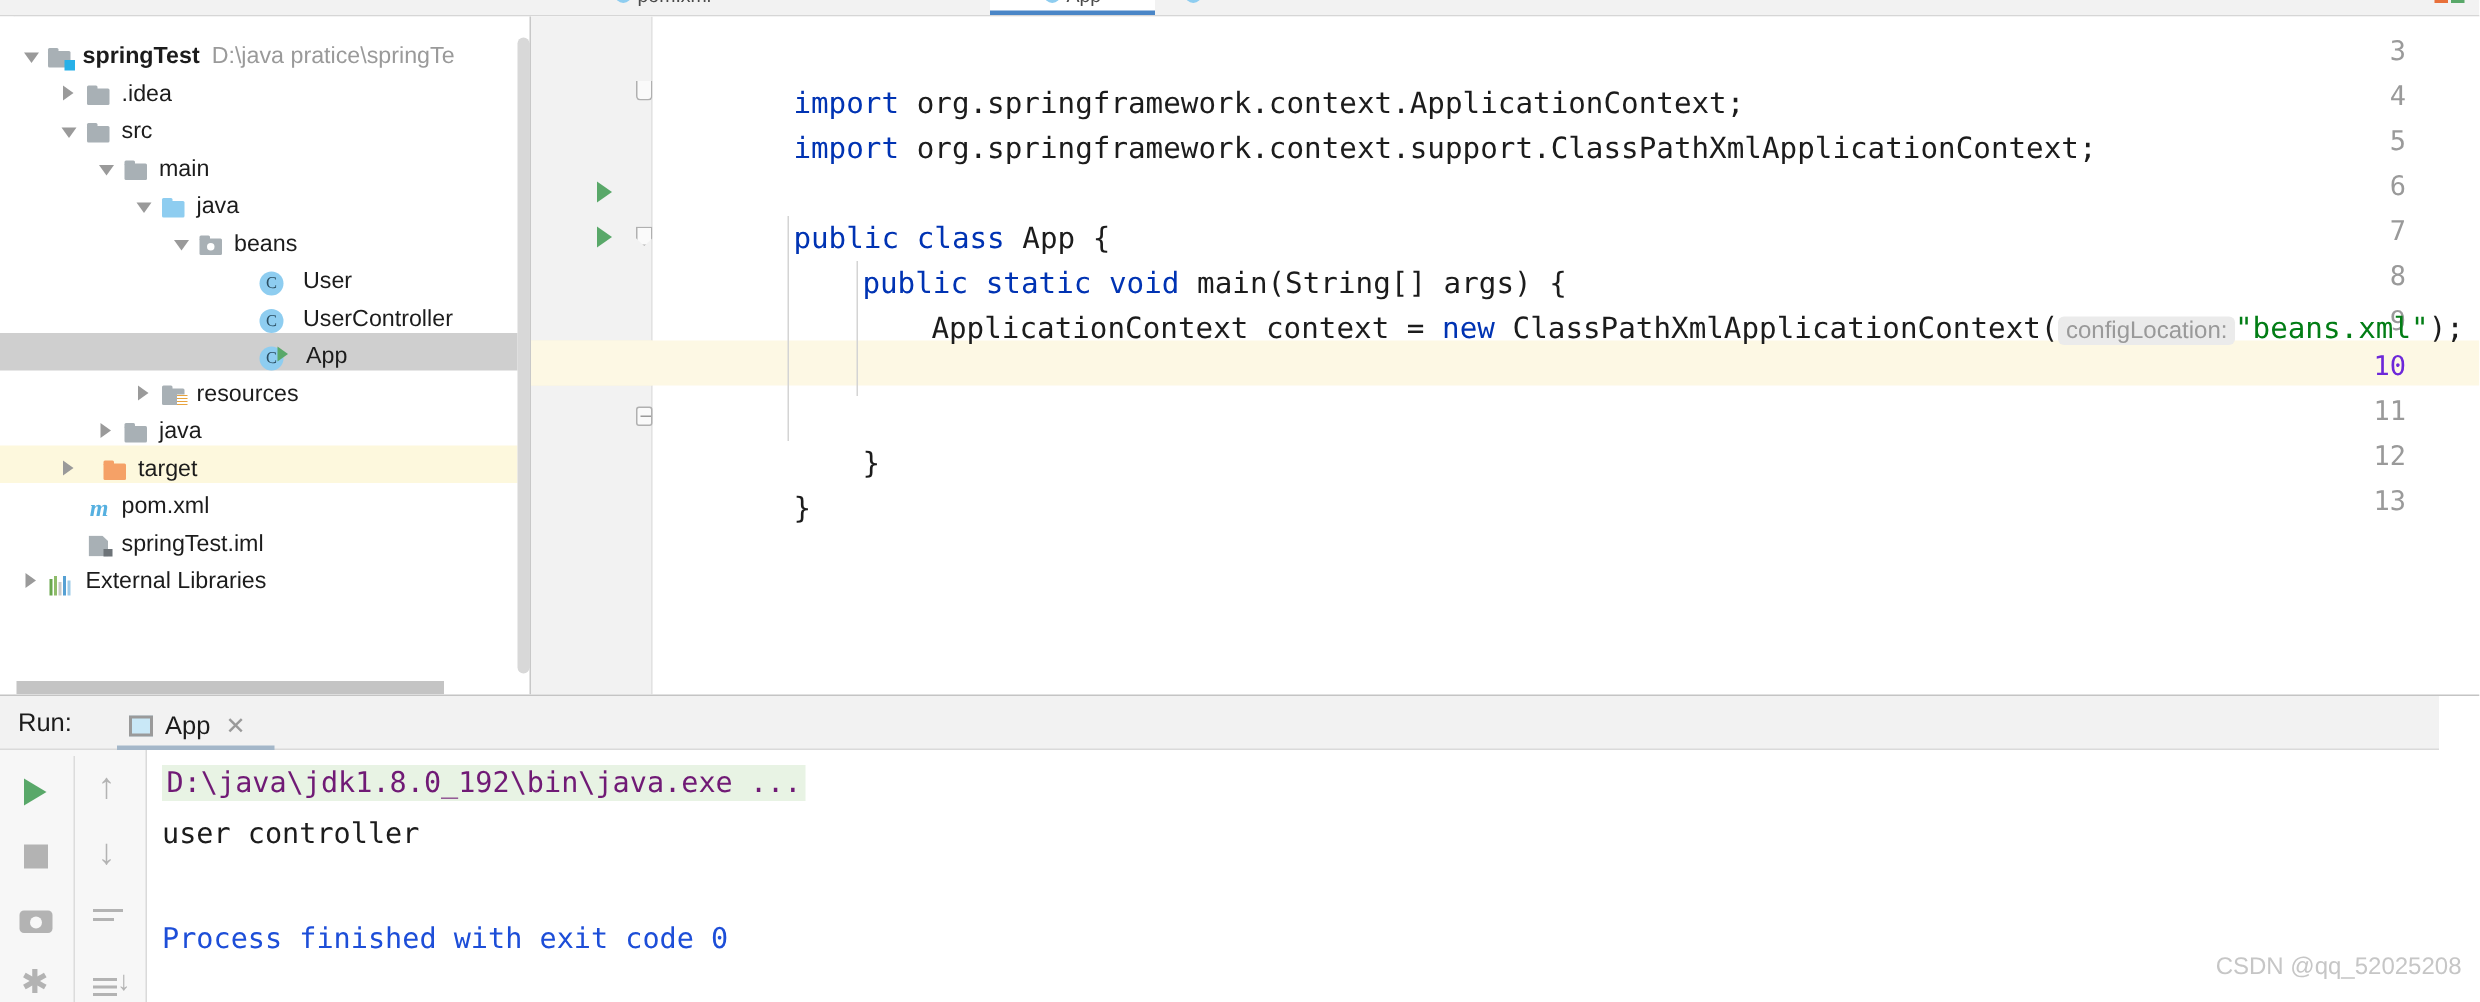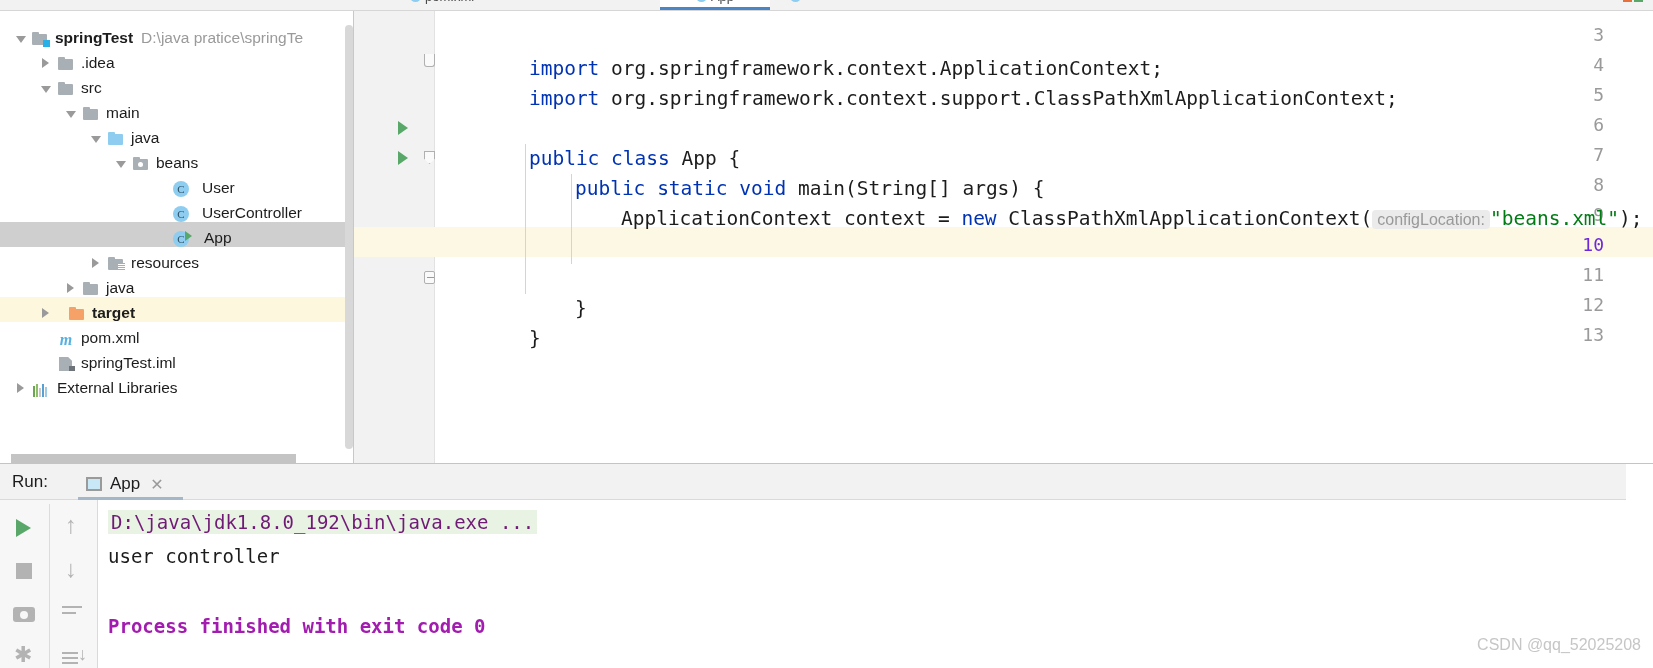--- a/index.html
+++ b/index.html
@@ -286,21 +286,21 @@
     content:"↓"; position:absolute; left:25px; top:4px; font-size:18px; color:#b3b3b3;
   }
   .console {
     position:absolute; left:99px; top:36px; right:0; height:169px;
     background:#ffffff;
     font-family:"DejaVu Sans Mono", monospace; font-size:19px;
   }
   .cline { position:absolute; left:9px; white-space:pre; }
   .cline.cmd { background:#e8f3e4; color:#701a75; padding:1px 3px; }
   .cline.out { color:#1c1c1c; }
-  .cline.fin { color:#a21caf;font-weight:bold; }
+  .cline.fin { color:#1d4ed8; }
   .watermark {
     position:absolute; right:12px; bottom:14px;
     font-size:16px; color:#c6c6c6; font-family:"Liberation Sans", sans-serif;
   }
 </style>
 </head>
 <body>
 
 <div class="app">
 
@@ -405,21 +405,21 @@
           </span>
         <span class="tlabel">resources</span>
       </div>
 
       <div class="trow">
         <span class="tw" style="width:71px; flex:0 0 71px;"><span class="arrow-r" style="margin-left:56px;"></span></span>
         <span class="ico folder"></span>
         <span class="tlabel">java</span>
       </div>
 
-      <div class="trow hl" style="margin-left:-11px; padding-left:11px; width:345px;font-weight:bold;">
+      <div class="trow hl" style="margin-left:-11px; padding-left:11px; width:345px;">
         <span class="tw" style="width:57px; flex:0 0 57px;"><span class="arrow-r" style="margin-left:31px;"></span></span>
         <span class="ico folder orange"></span>
         <span class="tlabel">target</span>
       </div>
 
       <div class="trow">
         <span class="tw" style="width:46px; flex:0 0 46px;"></span>
         <span class="ico mvn">m</span>
         <span class="tlabel">pom.xml</span>
       </div>

